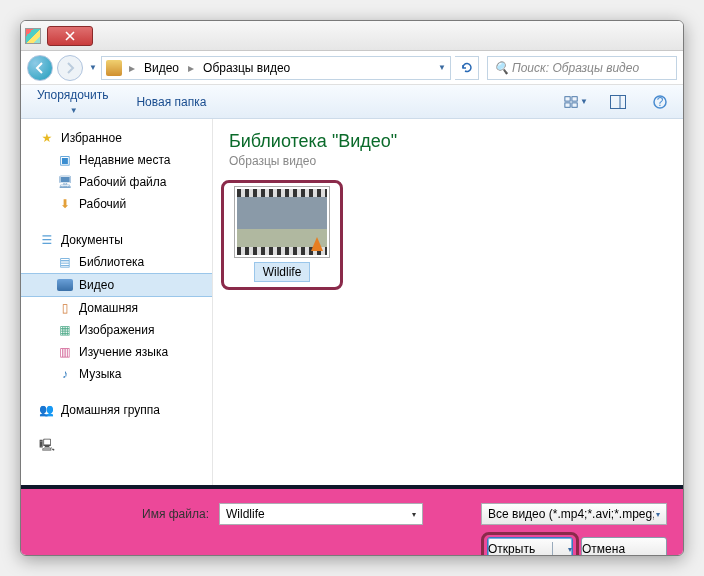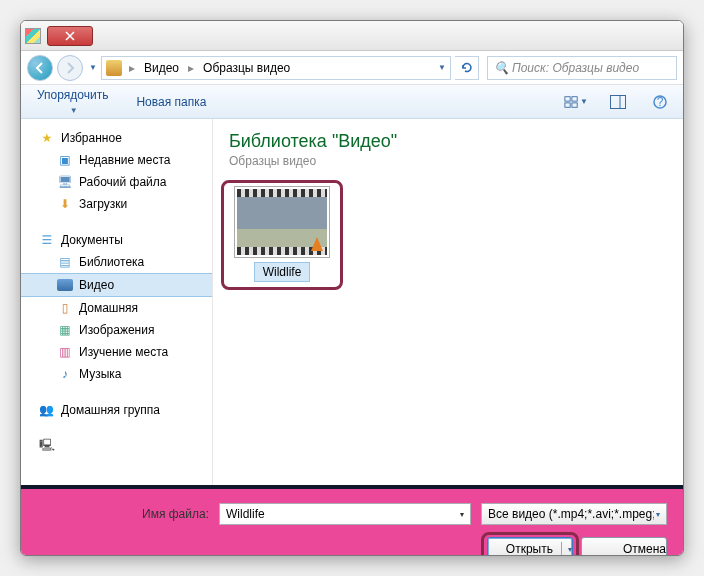--- a/index.html
+++ b/index.html
@@ -54,23 +54,23 @@
 .thumb-inner { width: 100%; height: 100%; background: linear-gradient(to bottom, #8a9aa8 0 60%, #b0b8a0 60% 100%); position: relative; }
 .film-strip { position:absolute; top:0; height:8px; width:100%; background: repeating-linear-gradient(to right,#333 0 4px,#ddd 4px 8px); }
 .film-strip.bot { top:auto; bottom:0; }
 .vlc-cone { position:absolute; right:4px; bottom:4px; width:0; height:0; border-left:6px solid transparent; border-right:6px solid transparent; border-bottom:14px solid #e67e22; }
 .filename-box { background: #d5e8f7; border: 1px solid #9ac6ea; padding: 2px 8px; display: inline-block; }
 .bottom-panel { border-top: 4px solid #0f172a; background: #ec4899; padding: 14px 16px; }
 .row { display: flex; align-items: center; gap: 10px; }
 .fname-label { width: 172px; text-align: right; color: #333; }
 .fname-input { flex: 1; height: 22px; border: 1px solid #abadb3; background: #fff; padding: 0 6px; display:flex; align-items:center; justify-content:space-between; }
 .fname-input .drop-tri { color:#333; }
-.filter-select { width: 186px; height: 22px; border: 1px solid #abadb3; background: linear-gradient(to bottom,#fff,#eaeaea); padding: 0 6px; display:flex; align-items:center; justify-content:space-between; cursor:pointer; }
+.filter-select { width: 186px; height: 22px; border: 1px solid #abadb3; background: linear-gradient(to bottom,#fff,#eaeaea); padding: 0 6px; display:flex; align-items:center; justify-content:space-between; cursor:pointer;margin-left:48px; }
 .btn-row { display: flex; justify-content: flex-end; gap: 8px; margin-top: 12px; position:relative; }
-.btn { width: 86px; height: 24px; border: 1px solid #8a9aab; background: linear-gradient(to bottom,#fdfdfd,#e8e8e8); border-radius: 3px; cursor: pointer; display:flex; align-items:center; justify-content:flex-end; gap:2px; }
+.btn { width: 86px; height: 24px; border: 1px solid #8a9aab; background: linear-gradient(to bottom,#fdfdfd,#e8e8e8); border-radius: 3px; cursor: pointer; display:flex; align-items:center; justify-content:space-between; gap:2px; }
 .btn.primary { border-color: #3a7abf; box-shadow: 0 0 0 1px #7ab0e0 inset; }
 .ring-open { left: -6px; top: -5px; width: 98px; height: 34px; }
 .btn-wrap { position: relative; }
 svg { display:block; }
 </style>
 </head>
 <body>
 
 <div class="outer-frame">
 
@@ -156,21 +156,21 @@
         <div class="tree-item">
             <span class="ico ico-recent">▣</span>
             <span>Недавние места</span>
           </div>
         <div class="tree-item">
             <span class="ico ico-desktop">🖥</span>
             <span>Рабочий файла</span>
           </div>
         <div class="tree-item">
             <span class="ico ico-download">⬇</span>
-            <span>Загрузки</span>
+            <span>Рабочий</span>
           </div>
       </div>
       <div class="tree-group">
         <div class="tree-header">
           <span class="ico ico-lib">☰</span>
           <span>Документы</span>
         </div>
         <div class="tree-item">
             <span class="ico ico-lib">▤</span>
             <span>Библиотека</span>
@@ -184,21 +184,21 @@
         <div class="tree-item">
             <span class="ico ico-doc">▯</span>
             <span>Домашняя</span>
           </div>
         <div class="tree-item">
             <span class="ico ico-img">▦</span>
             <span>Изображения</span>
           </div>
         <div class="tree-item">
             <span class="ico ico-study">▥</span>
-            <span>Изучение места</span>
+            <span>Изучение языка</span>
           </div>
         <div class="tree-item">
             <span class="ico ico-music">♪</span>
             <span>Музыка</span>
           </div>
       </div>
       <div class="tree-group">
         <div class="tree-header">
           <span class="ico ico-home">👥</span>
           <span>Домашняя группа</span>

